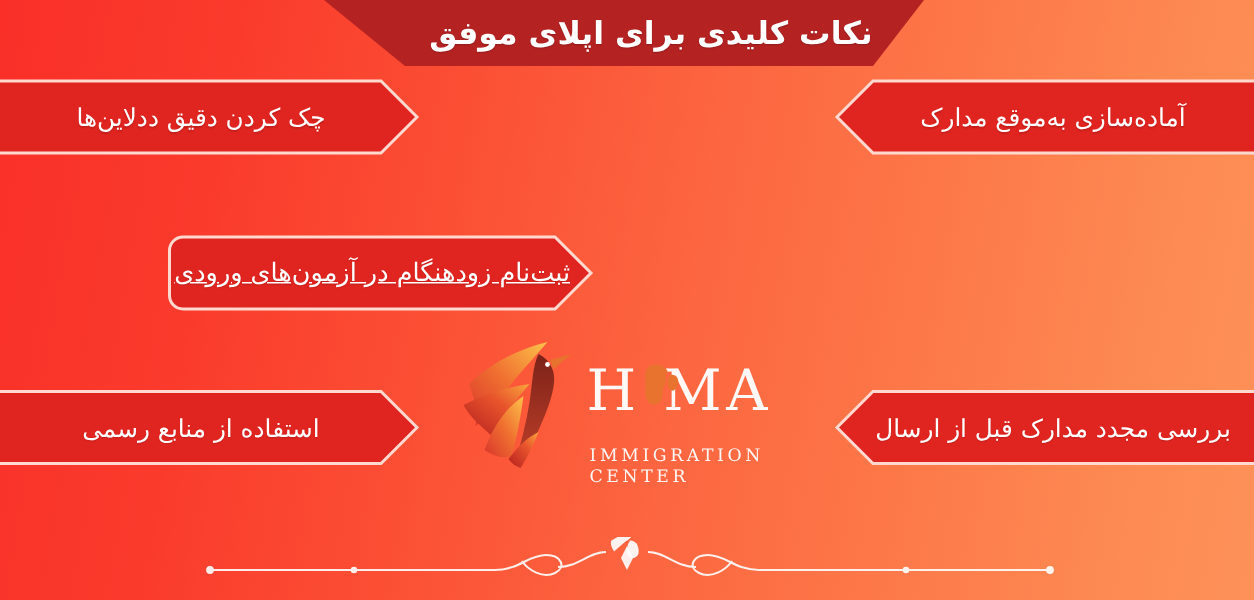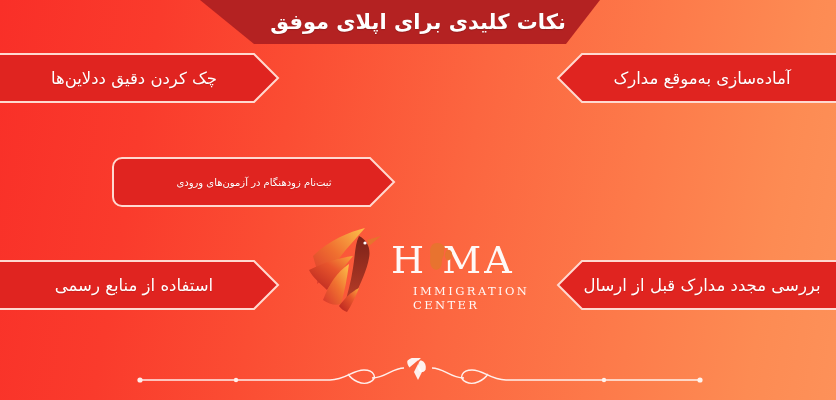--- a/index.html
+++ b/index.html
@@ -19,21 +19,21 @@
         #fb4d33 34%,
         #fc6640 55%,
         #fd7a4a 74%,
         #fd8b53 90%,
         #fd9159 100%);
     overflow:hidden;
   }
 
   
   .banner-wrap{
-    position:absolute; top:0; left:0; width:662px; height:44px;
+    position:absolute; top:0; left:16px; width:662px; height:44px;
   }
   .banner-shape{
     position:absolute; top:0; left:0; width:836px; height:44px;
   }
   .banner-title{
     position:absolute; top:0; left:0; width:836px; height:44px;
     display:flex; align-items:center; justify-content:center;
     color:#ffffff;
     font-size:21px;
     font-weight:bold;
@@ -59,21 +59,21 @@
     width:100%;
     text-align:center;
     color:#ffffff;
     font-size:16.5px;
     font-weight:normal;
     direction:rtl;
     white-space:nowrap;
     padding:0 18px;
     text-shadow:0 1px 1px rgba(0,0,0,.12);
   }
-  .pill.small .label{ font-size:10px; }
+  .pill.small .label{ font-size:17px;text-decoration:underline; }
 
   .pill-l1{ left:-14px;  top:50px;  width:296px; }
   .pill-r1{ left:554px;  top:50px;  width:296px; }
   .pill-l2{ left:110px;  top:154px; width:288px; }
   .pill-r2{ left:438px;  top:154px; width:278px; }
   .pill-l3{ left:-14px;  top:257px; width:296px; }
   .pill-r3{ left:554px;  top:257px; width:296px; }
 
   
   .logo{
@@ -85,28 +85,27 @@
     position:absolute; left:86px; top:16px;
     color:#ffffff;
     font-size:38px;
     letter-spacing:3px;
     font-weight:300;
     direction:ltr;
     opacity:.96;
     font-family:"DejaVu Serif","Liberation Serif",serif;
   }
   .logo .subword{
-    position:absolute; left:88px; top:62px;
+    position:absolute; left:88px; top:74px;
     color:#ffffff;
     font-size:11.5px;
     letter-spacing:2.4px;
     direction:ltr;
     opacity:.95;
     font-family:"DejaVu Serif","Liberation Serif",serif;
-    margin-left:20px;
   }
 
   
   .footer{
     position:absolute; left:0; bottom:0; width:836px; height:78px;
   }
 
   .ornament{
     position:absolute; left:0; bottom:8px; width:836px; height:34px;
   }

